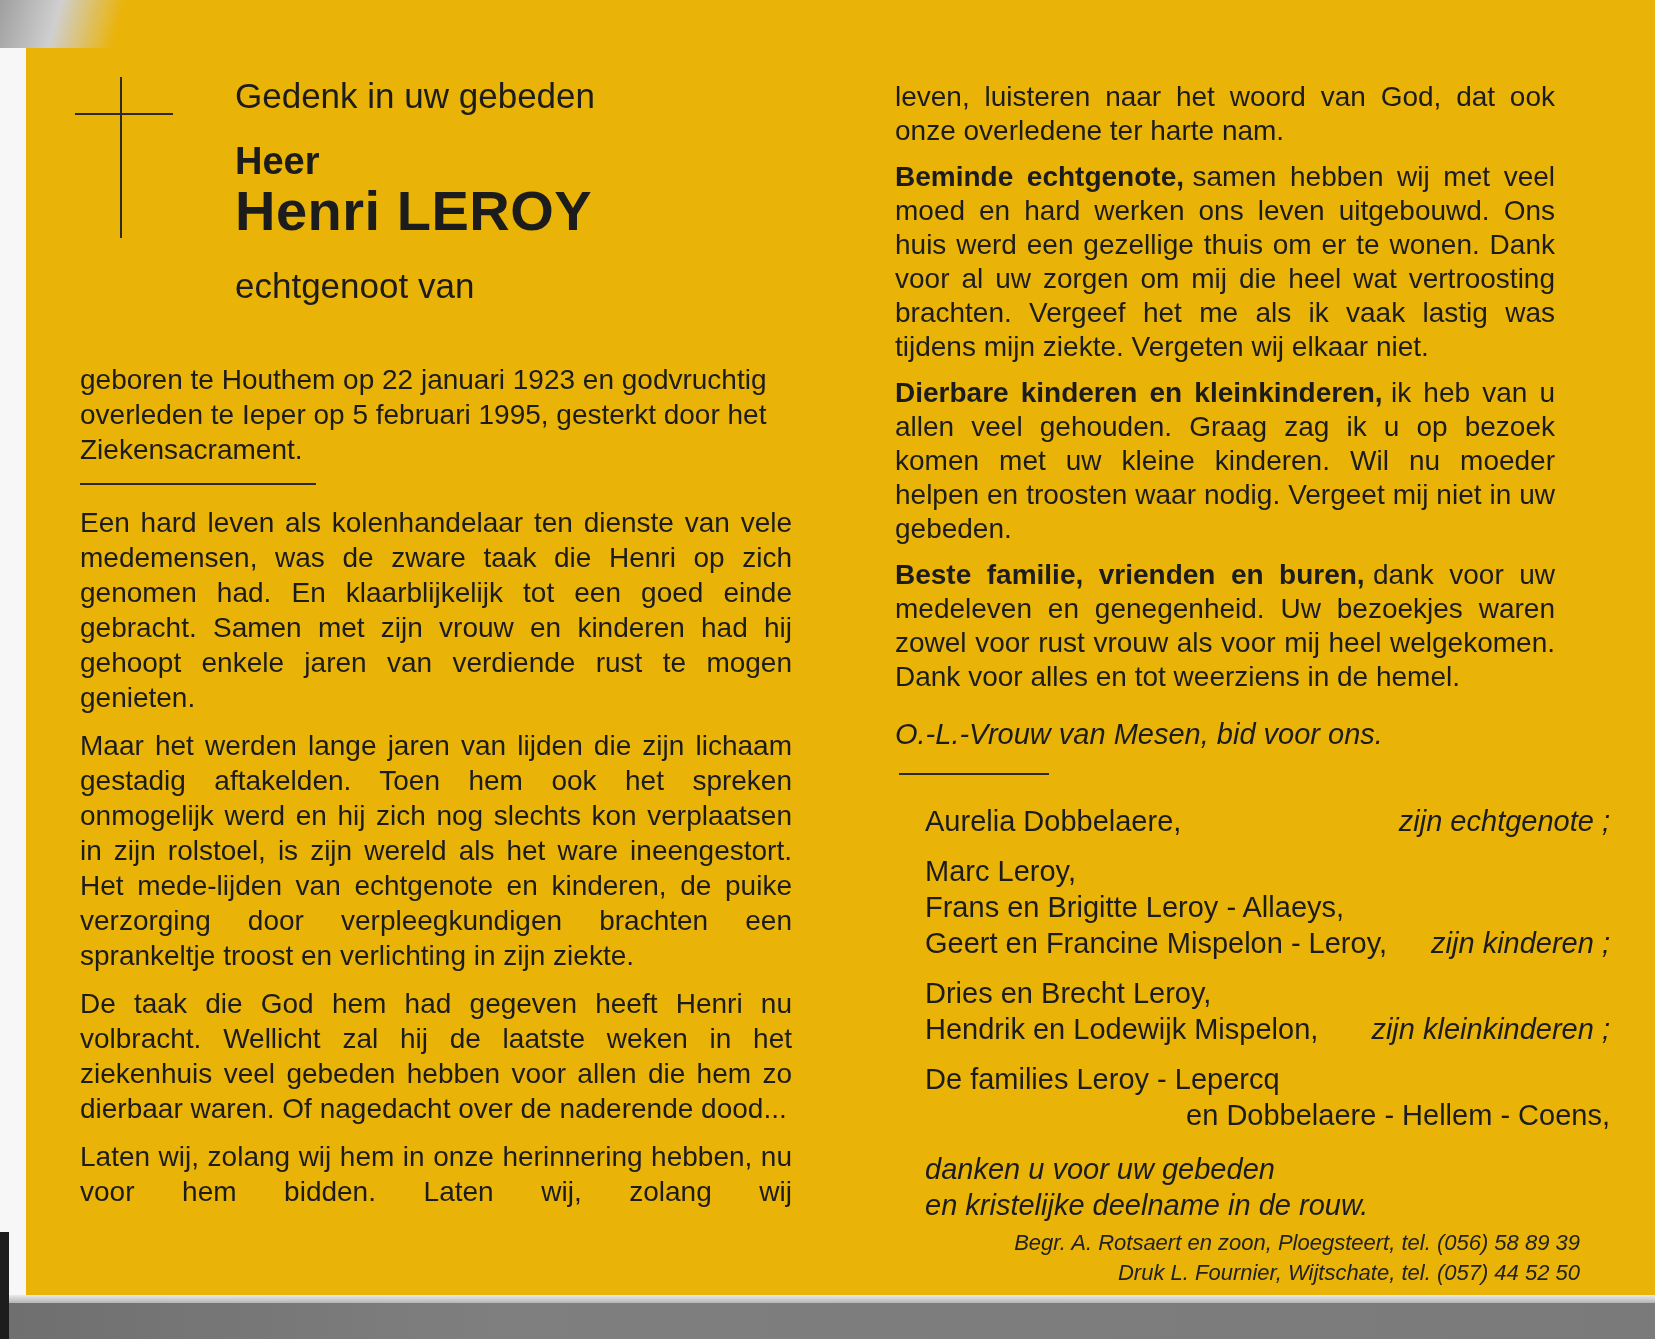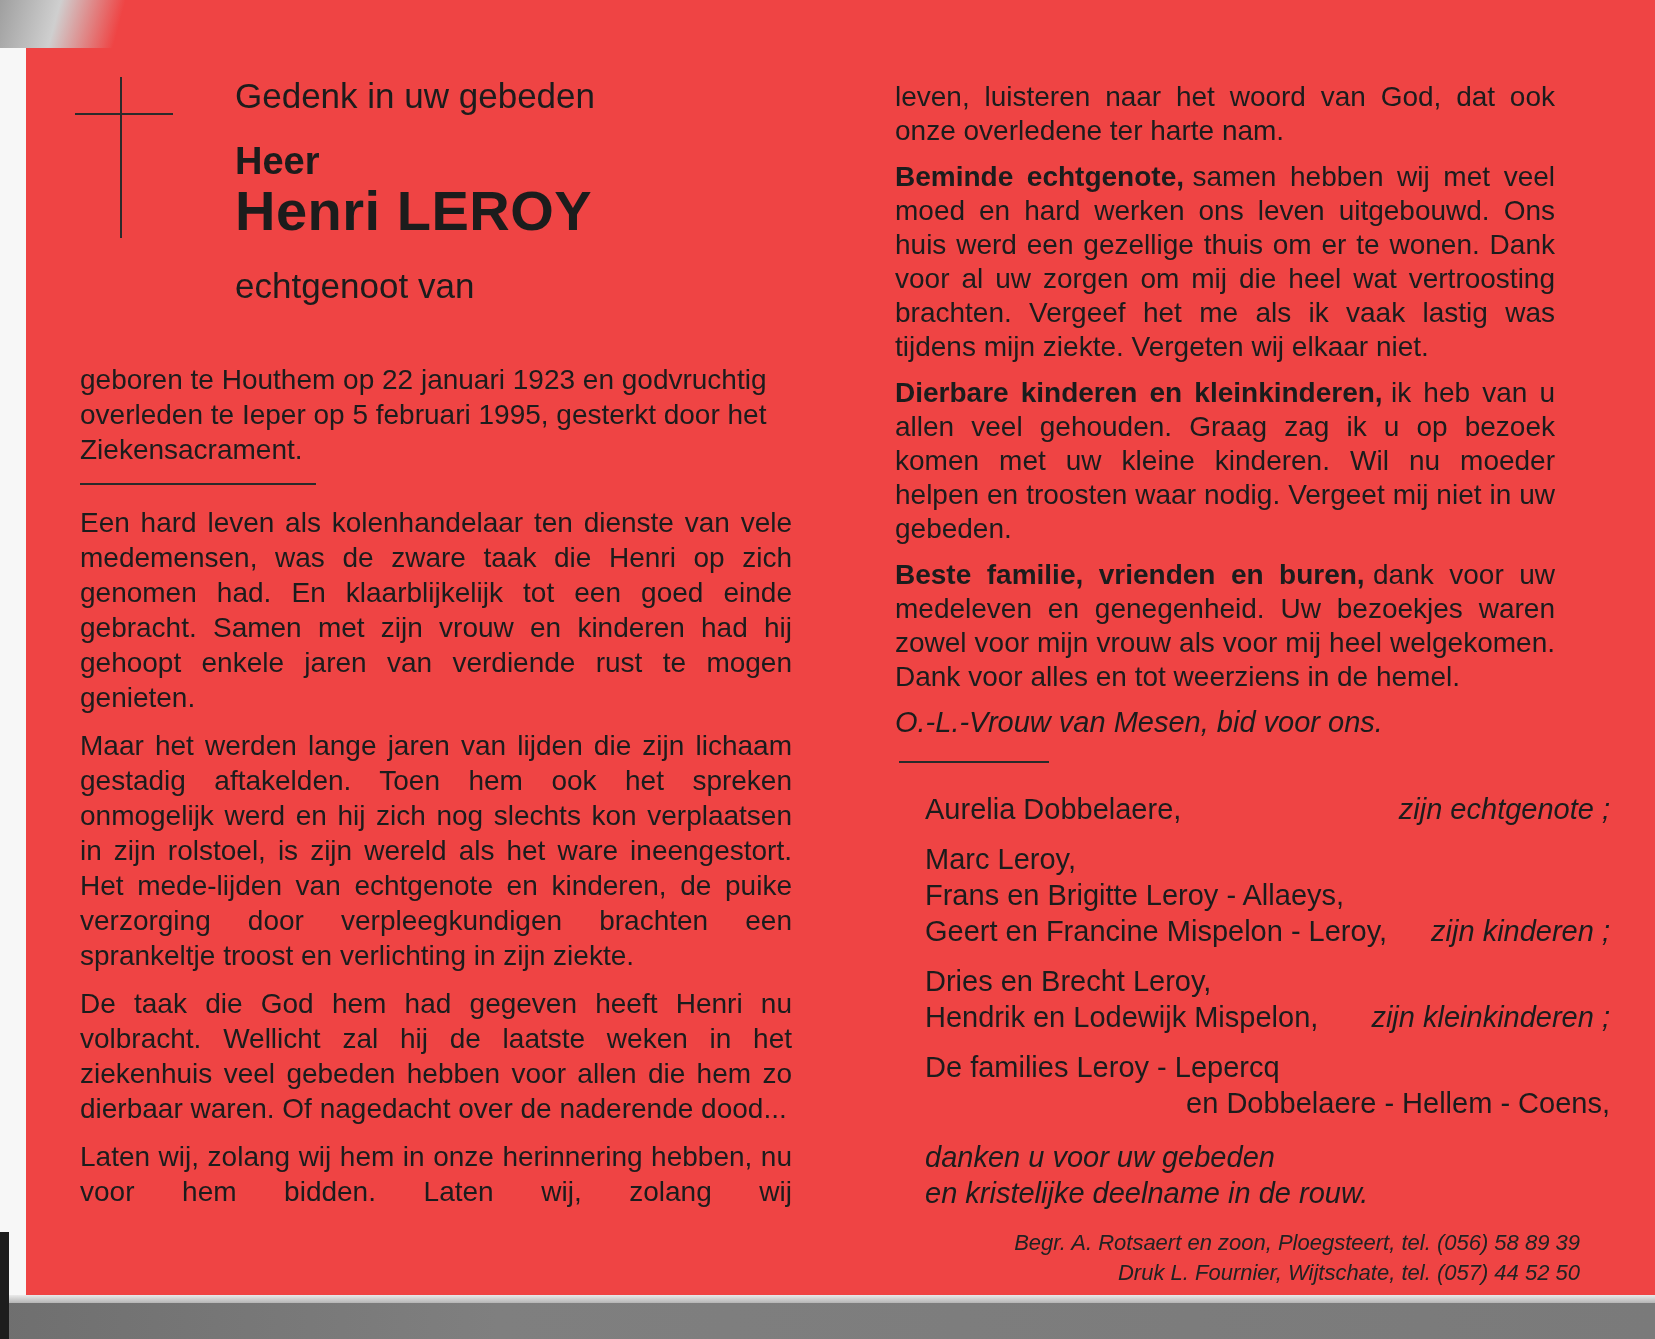--- a/index.html
+++ b/index.html
@@ -1,19 +1,19 @@
 <!DOCTYPE html>
 <html><head>
 <meta charset="utf-8">
 <style>
   html,body{margin:0;padding:0;background:#555;}
   .page{
     position:relative;
     width:1655px;height:1339px;
-    background:#ef4444;
+    background:#eab308;
     overflow:hidden;
     font-family:"Liberation Sans", sans-serif;
     color:#1c1c1c;
   }
   
   .edge-left{position:absolute;left:0;top:0;width:26px;height:1339px;background:#f7f7f7;}
   .corner-smudge{position:absolute;left:0;top:0;width:190px;height:48px;
     background:linear-gradient(105deg,#9f9f9f 0%,#cfcfcf 30%,rgba(234,234,234,0) 62%);}
   .band-shadow{position:absolute;left:0;top:1295px;width:1655px;height:8px;
     background:linear-gradient(#eaeaea,#b5b5b5);}
@@ -40,21 +40,21 @@
   .col-right .body{line-height:34px;margin-bottom:12px;}
   .j{text-align:justify;}
   .jlast{text-align:justify;text-align-last:justify;}
   .lead{font-weight:700;padding-right:.3em;}
   .it{font-style:italic;}
 
   .rule{border:0;border-top:2px solid #2a2a2a;margin:16px 0 20px 0;}
   .rule-left{width:236px;margin-left:0;}
   .rule-right{width:150px;margin:22px 0 0 4px;}
 
-  .invocation{font-size:29px;font-style:italic;margin-top:12px;}
+  .invocation{font-size:29px;font-style:italic;margin-top:24px;}
 
   
   .survivors{width:685px;font-size:29px;line-height:36px;margin-top:28px;margin-left:30px;}
   .sv-row{display:flex;justify-content:space-between;}
   .sv-group{margin-top:14px;}
   .fam-line2{text-align:right;}
   .thanks{margin-top:18px;font-style:italic;}
 
   .colophon{
     position:absolute;right:75px;top:1228px;
@@ -92,21 +92,21 @@
     <p class="body jlast">Laten wij, zolang wij hem in onze herinnering hebben, nu voor hem bidden. Laten wij, zolang wij</p>
   </div>
 
   <div class="col-right">
     <p class="body j">leven, luisteren naar het woord van God, dat ook onze overledene ter harte nam.</p>
 
     <p class="body j"><span class="lead">Beminde echtgenote,</span><span>samen hebben wij met veel moed en hard werken ons leven uitgebouwd. Ons huis werd een gezellige thuis om er te wonen. Dank voor al uw zorgen om mij die heel wat vertroosting brachten. Vergeef het me als ik vaak lastig was tijdens mijn ziekte. Vergeten wij elkaar niet.</span></p>
 
     <p class="body j"><span class="lead">Dierbare kinderen en kleinkinderen,</span><span>ik heb van u allen veel gehouden. Graag zag ik u op bezoek komen met uw kleine kinderen. Wil nu moeder helpen en troosten waar nodig. Vergeet mij niet in uw gebeden.</span></p>
 
-    <p class="body j"><span class="lead">Beste familie, vrienden en buren,</span><span>dank voor uw medeleven en genegenheid. Uw bezoekjes waren zowel voor mijn vrouw als voor mij heel welgekomen. Dank voor alles en tot weerziens in de hemel.</span></p>
+    <p class="body j"><span class="lead">Beste familie, vrienden en buren,</span><span>dank voor uw medeleven en genegenheid. Uw bezoekjes waren zowel voor rust vrouw als voor mij heel welgekomen. Dank voor alles en tot weerziens in de hemel.</span></p>
 
     <div class="invocation">O.-L.-Vrouw van Mesen, bid voor ons.</div>
 
     <hr class="rule rule-right">
 
     <div class="survivors">
       <div class="sv-row">
         <span>Aurelia Dobbelaere,</span>
         <span class="it">zijn echtgenote ;</span>
       </div>

